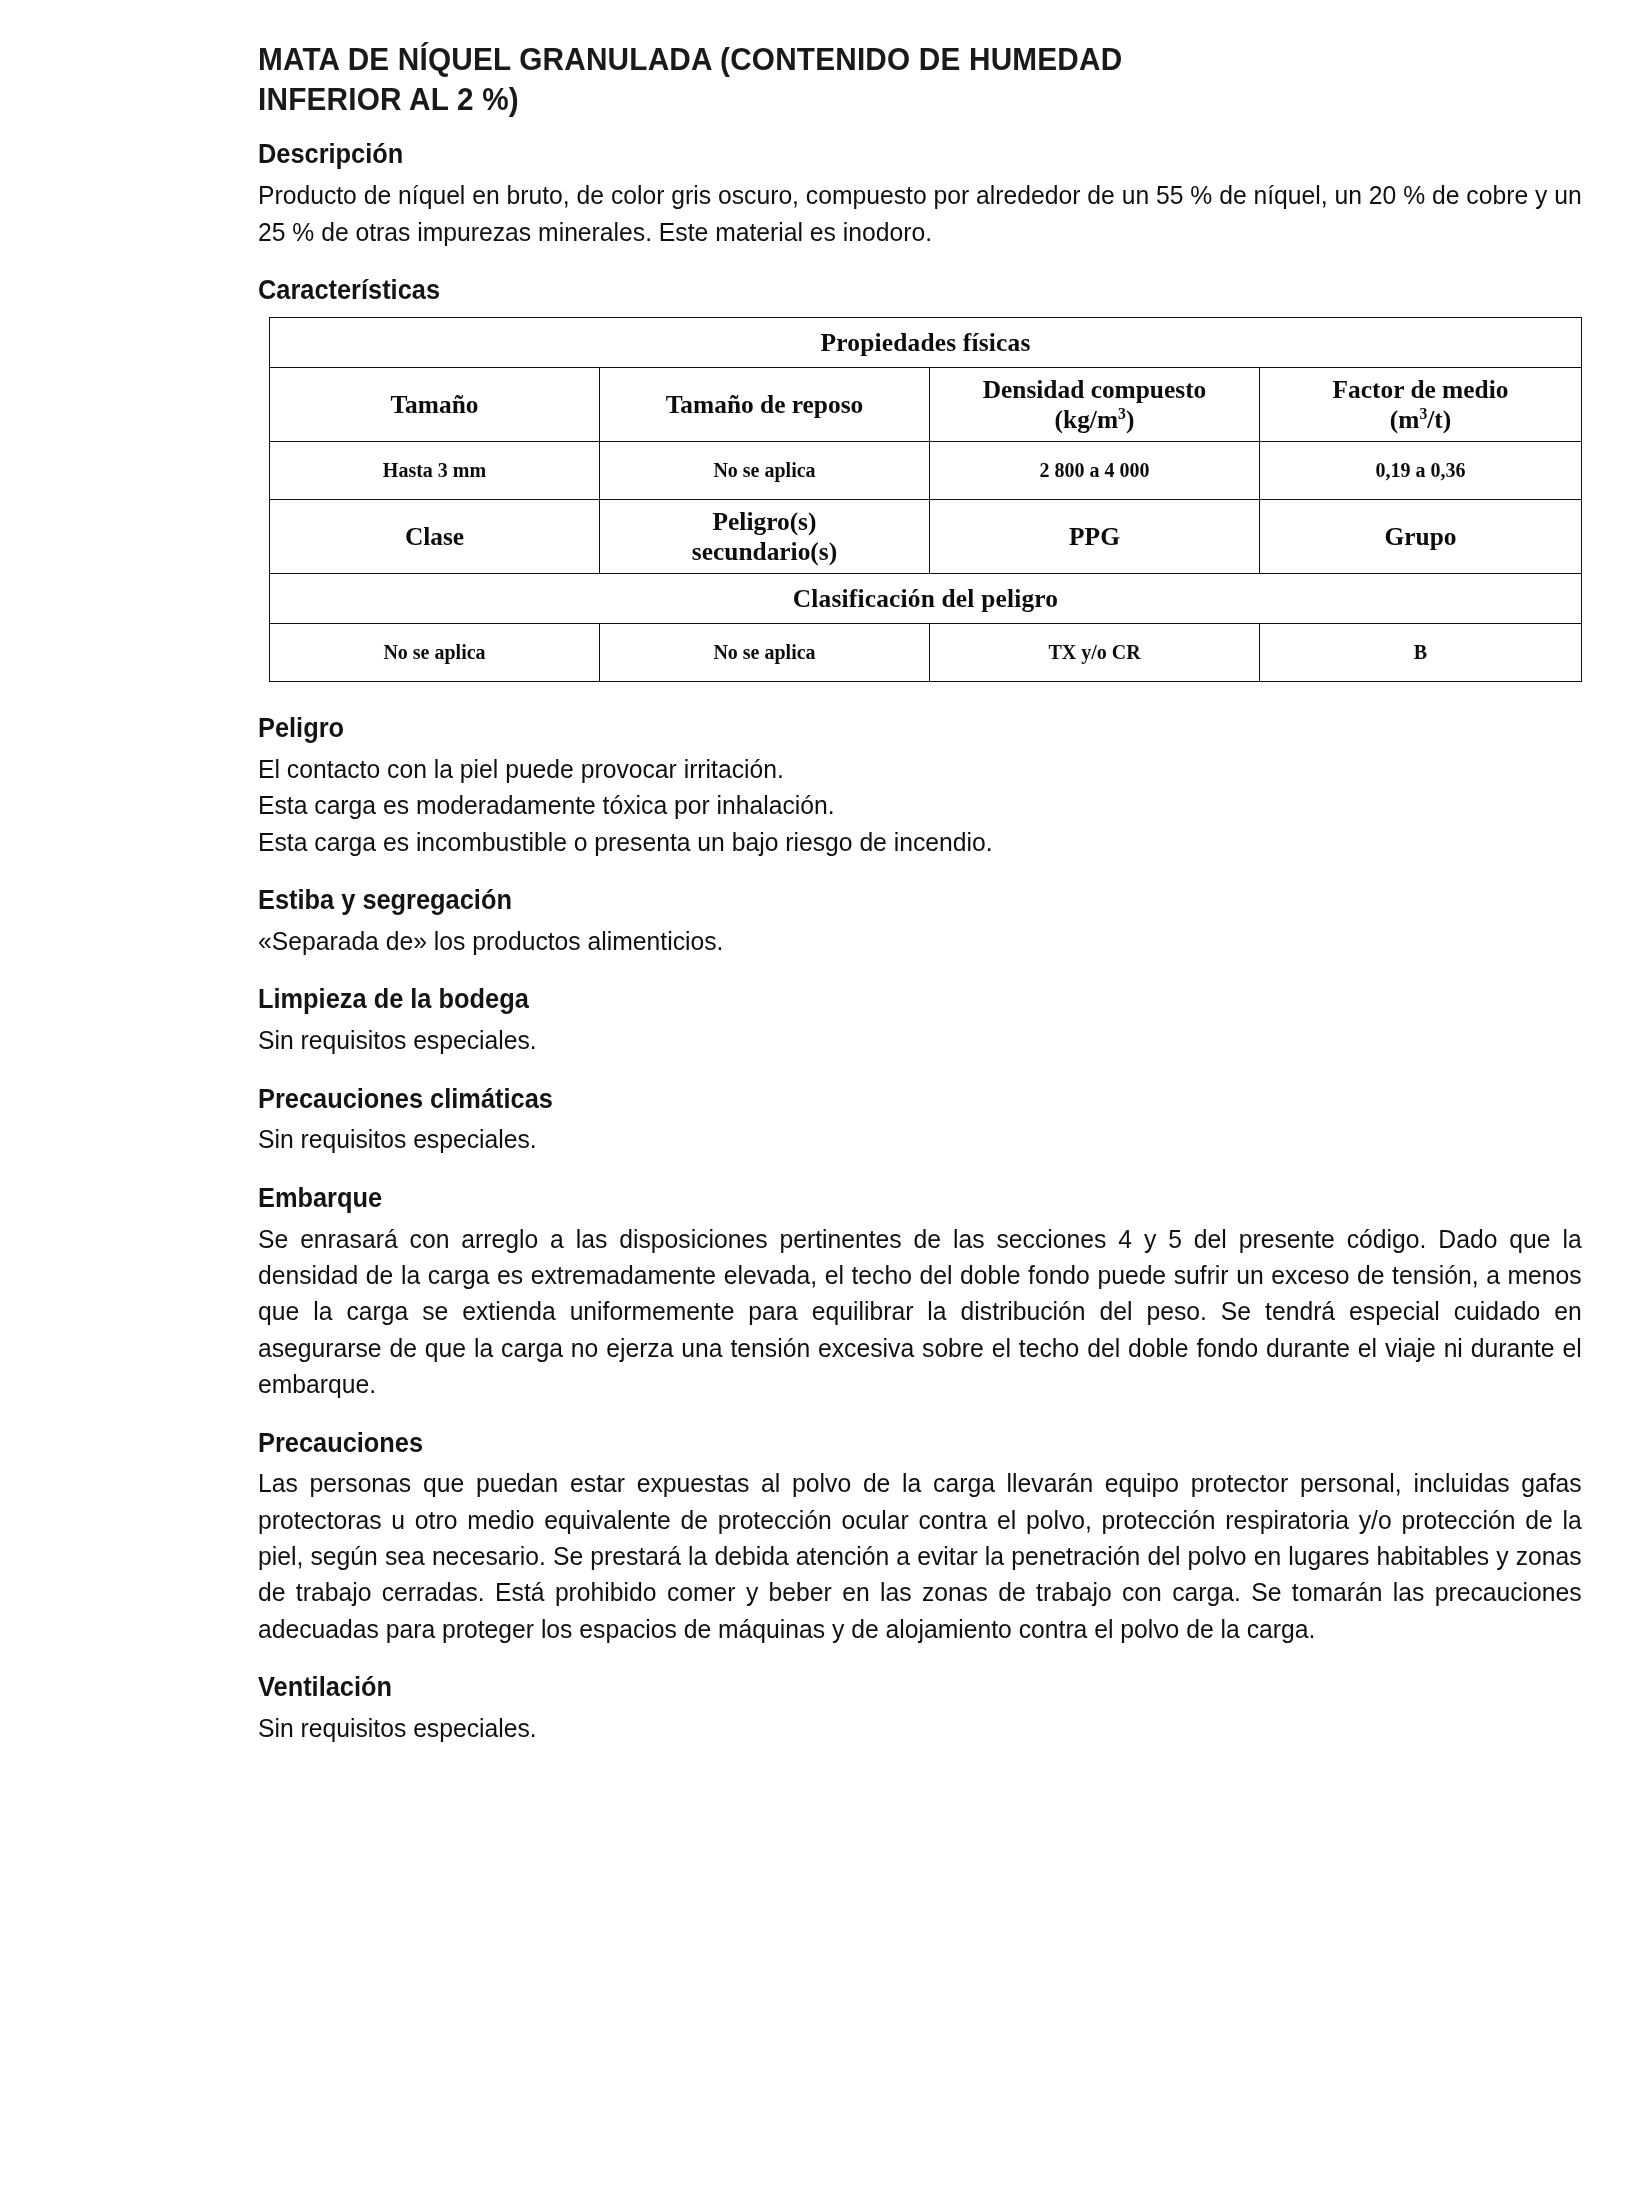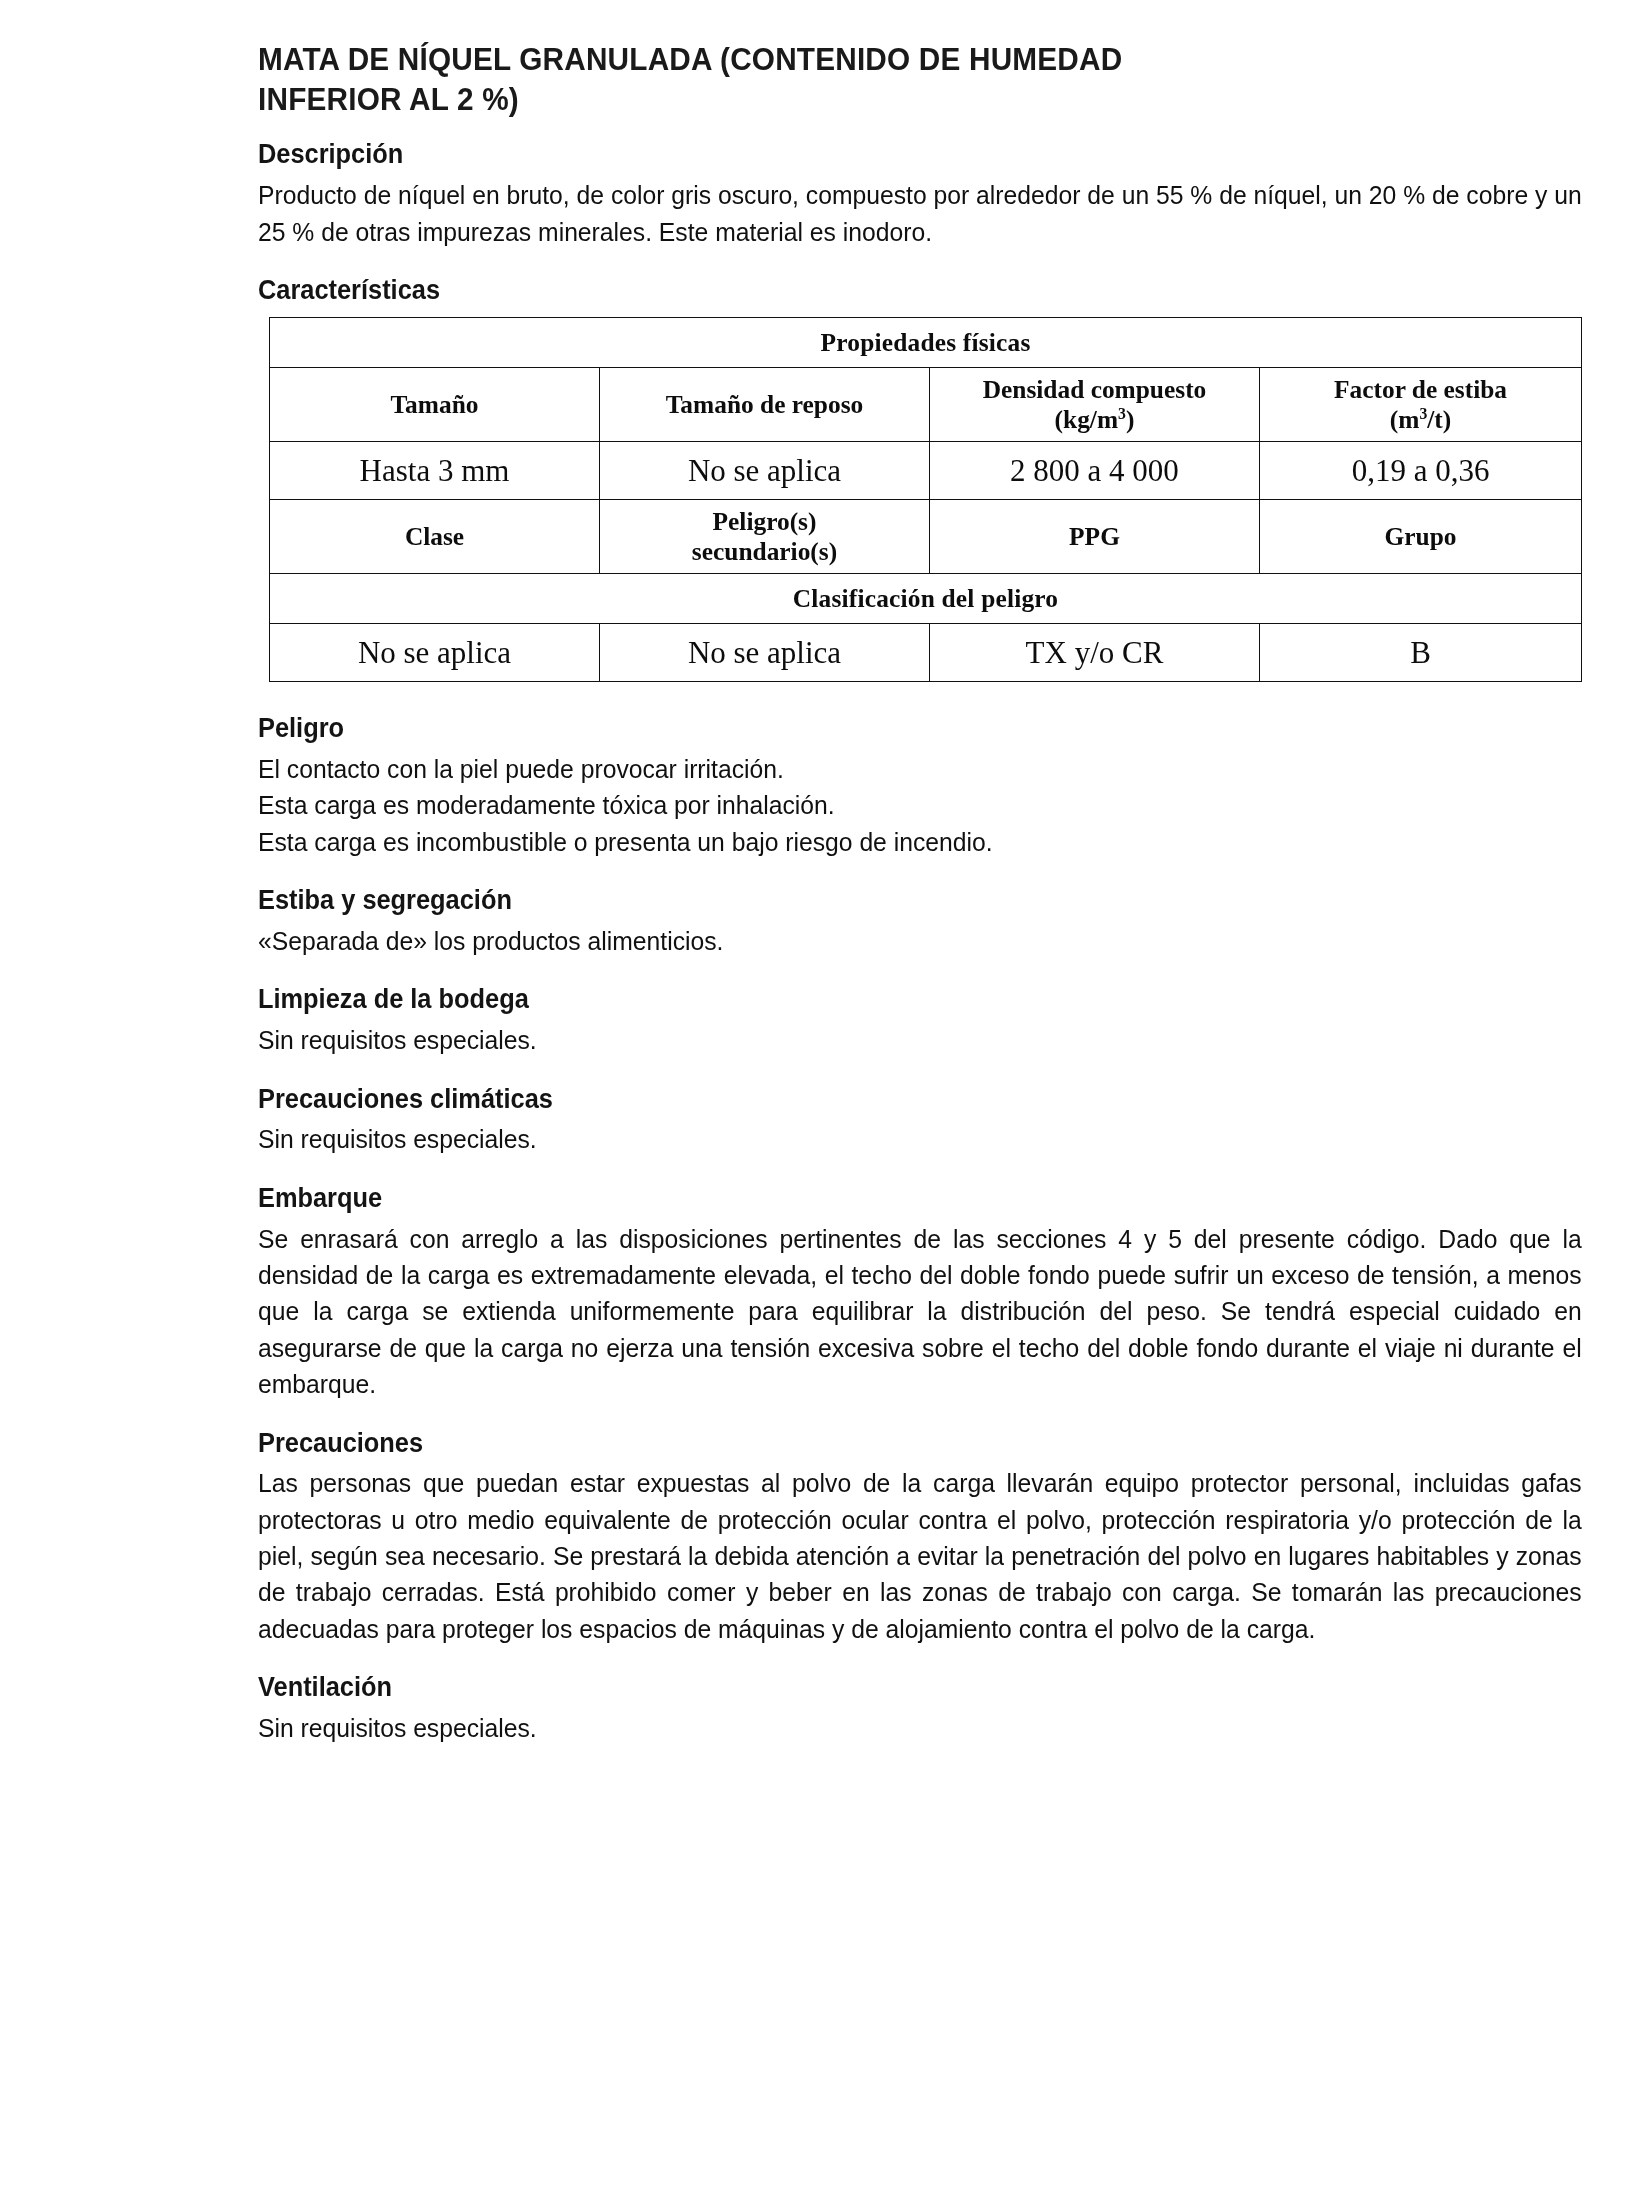--- a/index.html
+++ b/index.html
@@ -113,22 +113,22 @@
     height: 73px;
     font-family: "Liberation Serif", "DejaVu Serif", serif;
     font-weight: bold;
     font-size: 25.4px;
     line-height: 1.16;
   }
 
   td.datacell {
     height: 57px;
     font-family: "Liberation Serif", "DejaVu Serif", serif;
-    font-weight: normal;
-    font-size: 31px;
+    font-weight: bold;
+    font-size: 20px;
   }
 
   sup {
     font-size: 0.62em;
     vertical-align: super;
     line-height: 0;
   }
 
   .nowrap { white-space: nowrap; }
   .twoline { display: block; }
@@ -168,21 +168,21 @@
             <td class="band" colspan="4">Propiedades físicas</td>
           </tr>
           <tr>
             <td class="colhead">Tamaño</td>
             <td class="colhead">Tamaño de reposo</td>
             <td class="colhead">
               <span class="twoline">Densidad compuesto</span>
               <span class="twoline nowrap"><span>(kg/m</span><sup>3</sup><span>)</span></span>
             </td>
             <td class="colhead">
-              <span class="twoline">Factor de estiba</span>
+              <span class="twoline">Factor de medio</span>
               <span class="twoline nowrap"><span>(m</span><sup>3</sup><span>/t)</span></span>
             </td>
           </tr>
           <tr>
             <td class="datacell">Hasta 3 mm</td>
             <td class="datacell">No se aplica</td>
             <td class="datacell">2 800 a 4 000</td>
             <td class="datacell">0,19 a 0,36</td>
           </tr>
           <tr>

